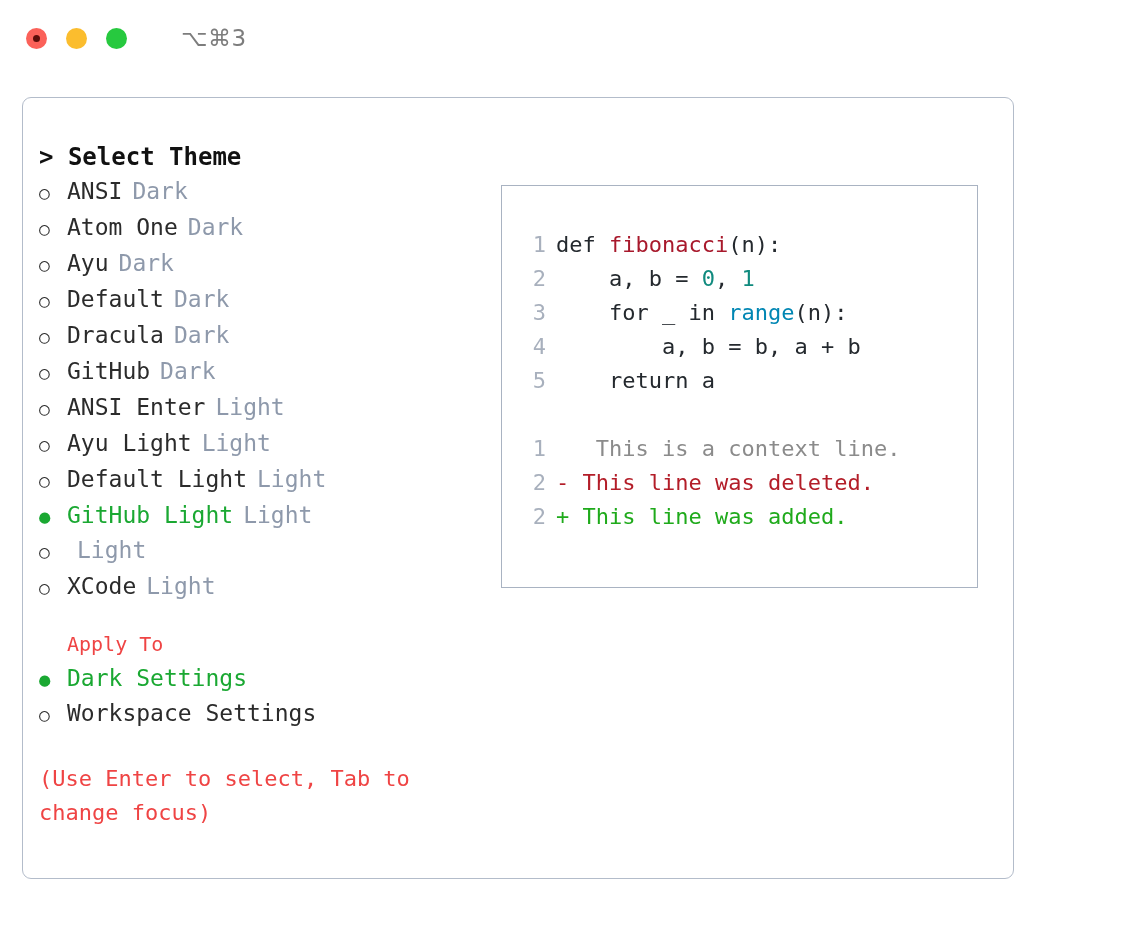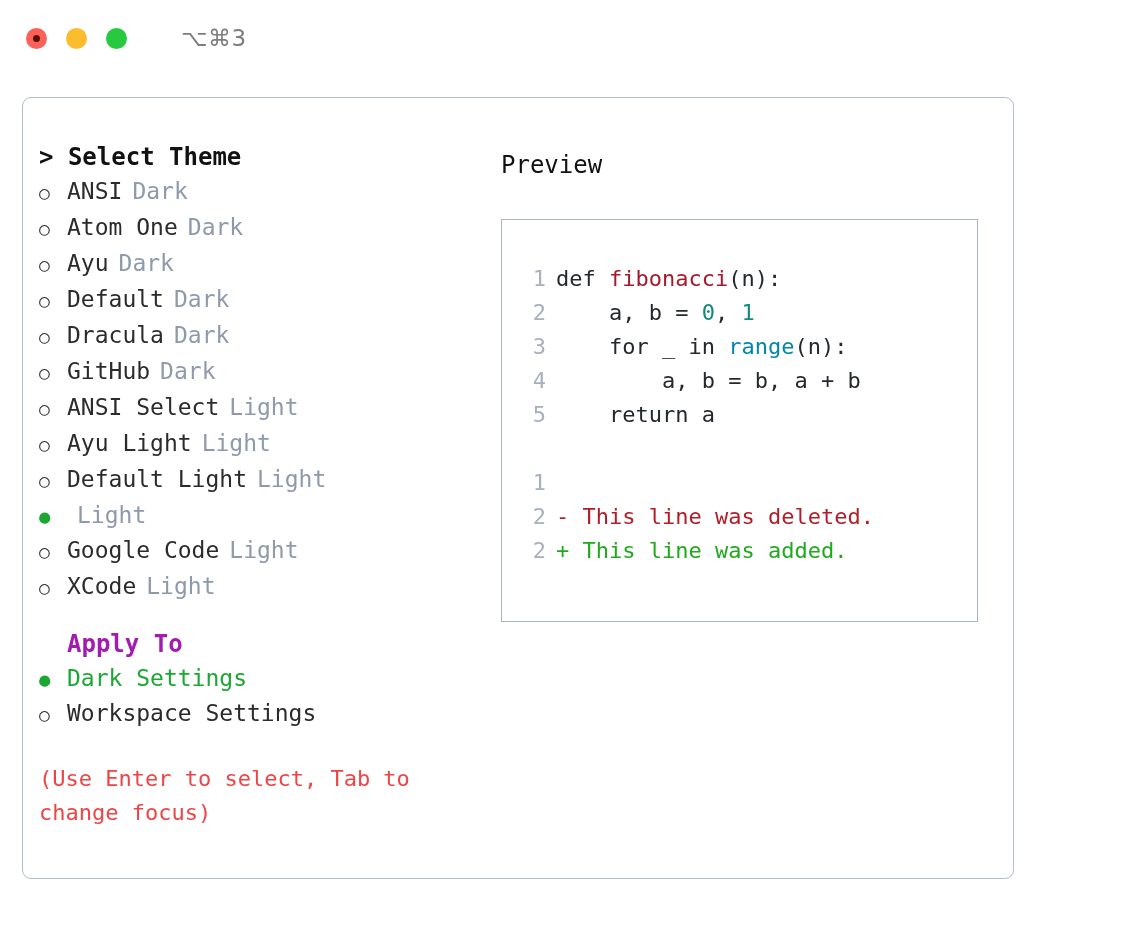--- a/index.html
+++ b/index.html
@@ -97,24 +97,24 @@
   }
 
   .section-head {
     font-size: 24px;
     line-height: 34px;
     color: #111111;
     font-weight: bold;
     white-space: pre;
   }
   .section-head-plain {
-    font-size: 24px;
-    line-height: 34px;
-    color: #a21caf;
-    font-weight: bold;
+    font-size: 20px;
+    line-height: 34px;
+    color: #ef4444;
+    font-weight: normal;
     white-space: pre;
     padding-left: 28px;
   }
 
   .opt-row {
     display: flex;
     align-items: baseline;
     font-size: 23px;
     line-height: 34px;
     white-space: pre;
@@ -215,57 +215,56 @@
 
         <div class="section-head">&gt; Select Theme</div>
 
         <div id="theme-list">
             <div class="opt-row"><span class="opt-bullet">○</span><span class="opt-label">ANSI</span><span class="opt-tag">Dark</span></div>
             <div class="opt-row"><span class="opt-bullet">○</span><span class="opt-label">Atom One</span><span class="opt-tag">Dark</span></div>
             <div class="opt-row"><span class="opt-bullet">○</span><span class="opt-label">Ayu</span><span class="opt-tag">Dark</span></div>
             <div class="opt-row"><span class="opt-bullet">○</span><span class="opt-label">Default</span><span class="opt-tag">Dark</span></div>
             <div class="opt-row"><span class="opt-bullet">○</span><span class="opt-label">Dracula</span><span class="opt-tag">Dark</span></div>
             <div class="opt-row"><span class="opt-bullet">○</span><span class="opt-label">GitHub</span><span class="opt-tag">Dark</span></div>
-            <div class="opt-row"><span class="opt-bullet">○</span><span class="opt-label">ANSI Select</span><span class="opt-tag">Light</span></div>
+            <div class="opt-row"><span class="opt-bullet">○</span><span class="opt-label">ANSI Enter</span><span class="opt-tag">Light</span></div>
             <div class="opt-row"><span class="opt-bullet">○</span><span class="opt-label">Ayu Light</span><span class="opt-tag">Light</span></div>
             <div class="opt-row"><span class="opt-bullet">○</span><span class="opt-label">Default Light</span><span class="opt-tag">Light</span></div>
-            <div class="opt-row"><span class="opt-bullet sel">●</span><span class="opt-tag">Light</span></div>
-            <div class="opt-row"><span class="opt-bullet">○</span><span class="opt-label">Google Code</span><span class="opt-tag">Light</span></div>
+            <div class="opt-row"><span class="opt-bullet sel">●</span><span class="opt-label sel">GitHub Light</span><span class="opt-tag">Light</span></div>
+            <div class="opt-row"><span class="opt-bullet">○</span><span class="opt-tag">Light</span></div>
             <div class="opt-row"><span class="opt-bullet">○</span><span class="opt-label">XCode</span><span class="opt-tag">Light</span></div>
           </div>
 
         <div class="spacer-20"></div>
 
         <div class="section-head-plain">Apply To</div>
 
         <div id="apply-list">
             <div class="opt-row"><span class="opt-bullet sel">●</span><span class="opt-label sel">Dark Settings</span></div>
             <div class="opt-row"><span class="opt-bullet">○</span><span class="opt-label">Workspace Settings</span></div>
           </div>
 
         <div class="spacer-28"></div>
 
         <div class="hint">(Use Enter to select, Tab to change focus)</div>
       </div>
 
       <div class="right-col">
 
-        <div class="preview-title">Preview</div>
 
         <div class="preview-box">
           <div id="code-block">
               <div class="code-line"><span class="ln">1</span><span><span class="code-text">def </span><span class="tok-fn">fibonacci</span><span class="code-text">(n):</span></span></div>
               <div class="code-line"><span class="ln">2</span><span><span class="code-text">    a, b = </span><span class="tok-num">0</span><span class="code-text">, </span><span class="tok-num">1</span></span></div>
               <div class="code-line"><span class="ln">3</span><span><span class="code-text">    for _ in </span><span class="tok-bi">range</span><span class="code-text">(n):</span></span></div>
               <div class="code-line"><span class="ln">4</span><span><span class="code-text">        a, b = b, a + b</span></span></div>
               <div class="code-line"><span class="ln">5</span><span><span class="code-text">    return a</span></span></div>
             </div>
           <div class="diff-gap"></div>
           <div id="diff-block">
-              <div class="code-line"><span class="ln">1</span><span class="diff-ctx"> </span></div>
+              <div class="code-line"><span class="ln">1</span><span class="diff-ctx"> </span><span class="diff-ctx">  This is a context line.</span></div>
               <div class="code-line"><span class="ln">2</span><span class="diff-del">-</span><span class="diff-del"> This line was deleted.</span></div>
               <div class="code-line"><span class="ln">2</span><span class="diff-add">+</span><span class="diff-add"> This line was added.</span></div>
             </div>
         </div>
 
       </div>
 
     </div>
   </div>
 </div>

